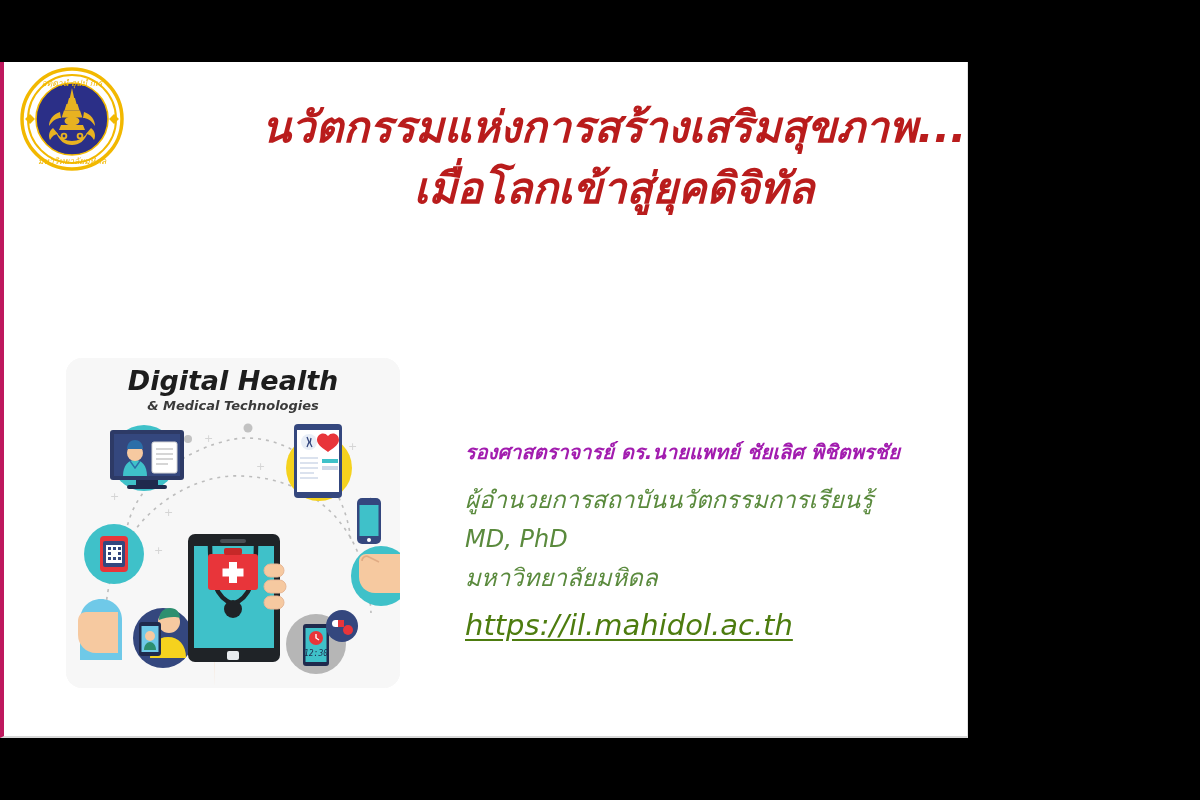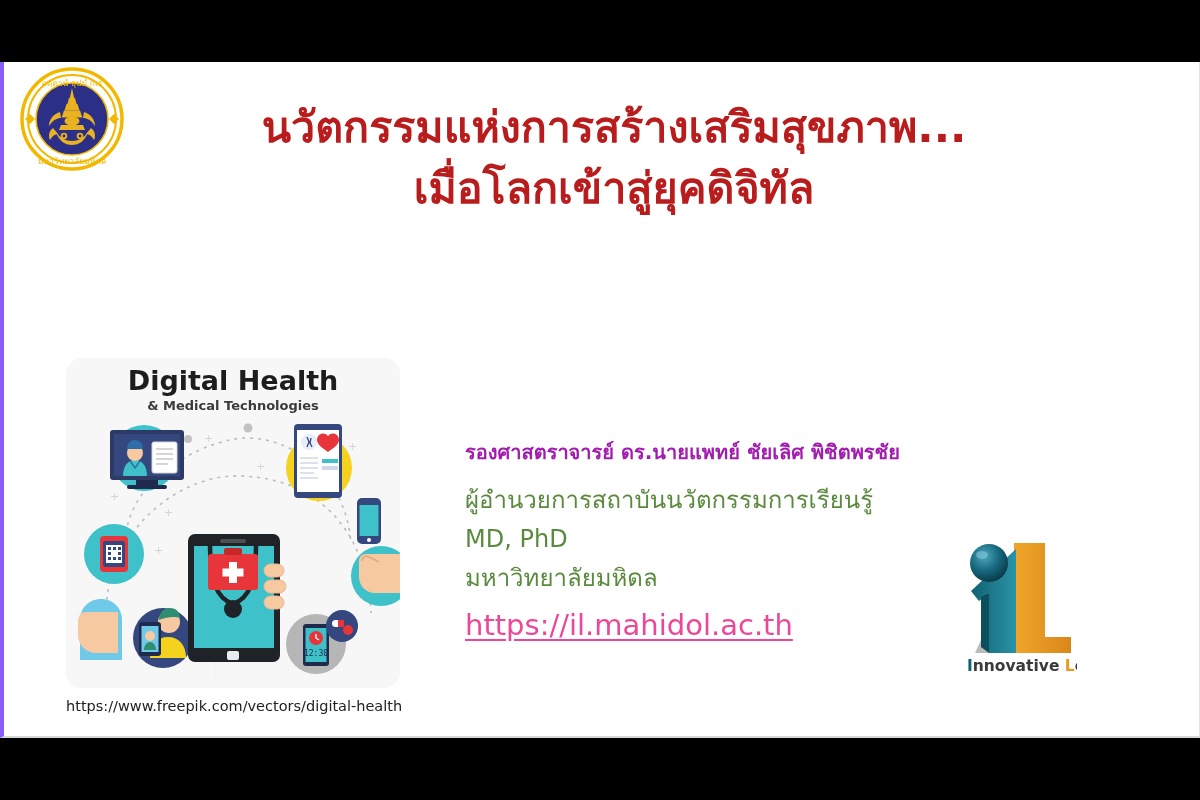--- a/index.html
+++ b/index.html
@@ -18,28 +18,29 @@
   #viewport {
     position: relative;
     width: 1200px;
     height: 800px;
     background: #000000;
   }
   #slide {
     position: absolute;
     left: 0;
     top: 62px;
-    width: 1200px;
+    width: 968px;
     height: 676px;
     background: #ffffff;
-    border-left: 4px solid #8b5cf6;
+    border-left: 4px solid #be185d;
     border-right: 1px solid #e2e2e2;
     border-bottom: 2px solid #d8d8d8;
     box-sizing: border-box;
     overflow: hidden;
+    font-style: italic;
   }
 
   
   #seal {
     position: absolute;
     left: 16px;
     top: 2px;
     width: 104px;
     height: 110px;
   }
@@ -117,21 +118,21 @@
   .sp-line {
     color: #5a8a3d;
     font-family: "DejaVu Sans", "Liberation Sans", sans-serif;
     font-size: 24px;
     line-height: 1.62;
     white-space: nowrap;
   }
   #sp-url {
     display: inline-block;
     margin-top: 10px;
-    color: #ec4899;
+    color: #4d7c0f;
     font-family: "DejaVu Sans", "Liberation Sans", sans-serif;
     font-size: 29px;
     line-height: 1.2;
     text-decoration: underline;
     text-underline-offset: 4px;
     white-space: nowrap;
     cursor: pointer;
   }
 
   
@@ -319,21 +320,20 @@
         <rect x="156.5" y="210.5" width="21" height="8" fill="#ffffff"></rect>
 
         <g fill="#f6c9a0" stroke="#e8b896" stroke-width="1">
           <rect x="198" y="206" width="20" height="13" rx="6.5"></rect>
           <rect x="198" y="222" width="22" height="13" rx="6.5"></rect>
           <rect x="198" y="238" width="20" height="13" rx="6.5"></rect>
         </g>
       </svg>
     </div>
 
-    <div id="illus-caption">https://www.freepik.com/vectors/digital-health</div>
 
     <div id="speaker">
       <div class="sp-name">รองศาสตราจารย์ ดร.นายแพทย์ ชัยเลิศ พิชิตพรชัย</div>
       <div class="sp-line">ผู้อำนวยการสถาบันนวัตกรรมการเรียนรู้</div>
       <div class="sp-line">MD, PhD</div>
       <div class="sp-line">มหาวิทยาลัยมหิดล</div>
       <a id="sp-url" href="#">https://il.mahidol.ac.th</a>
     </div>
 
     <svg id="il-logo" viewBox="0 0 118 140">

